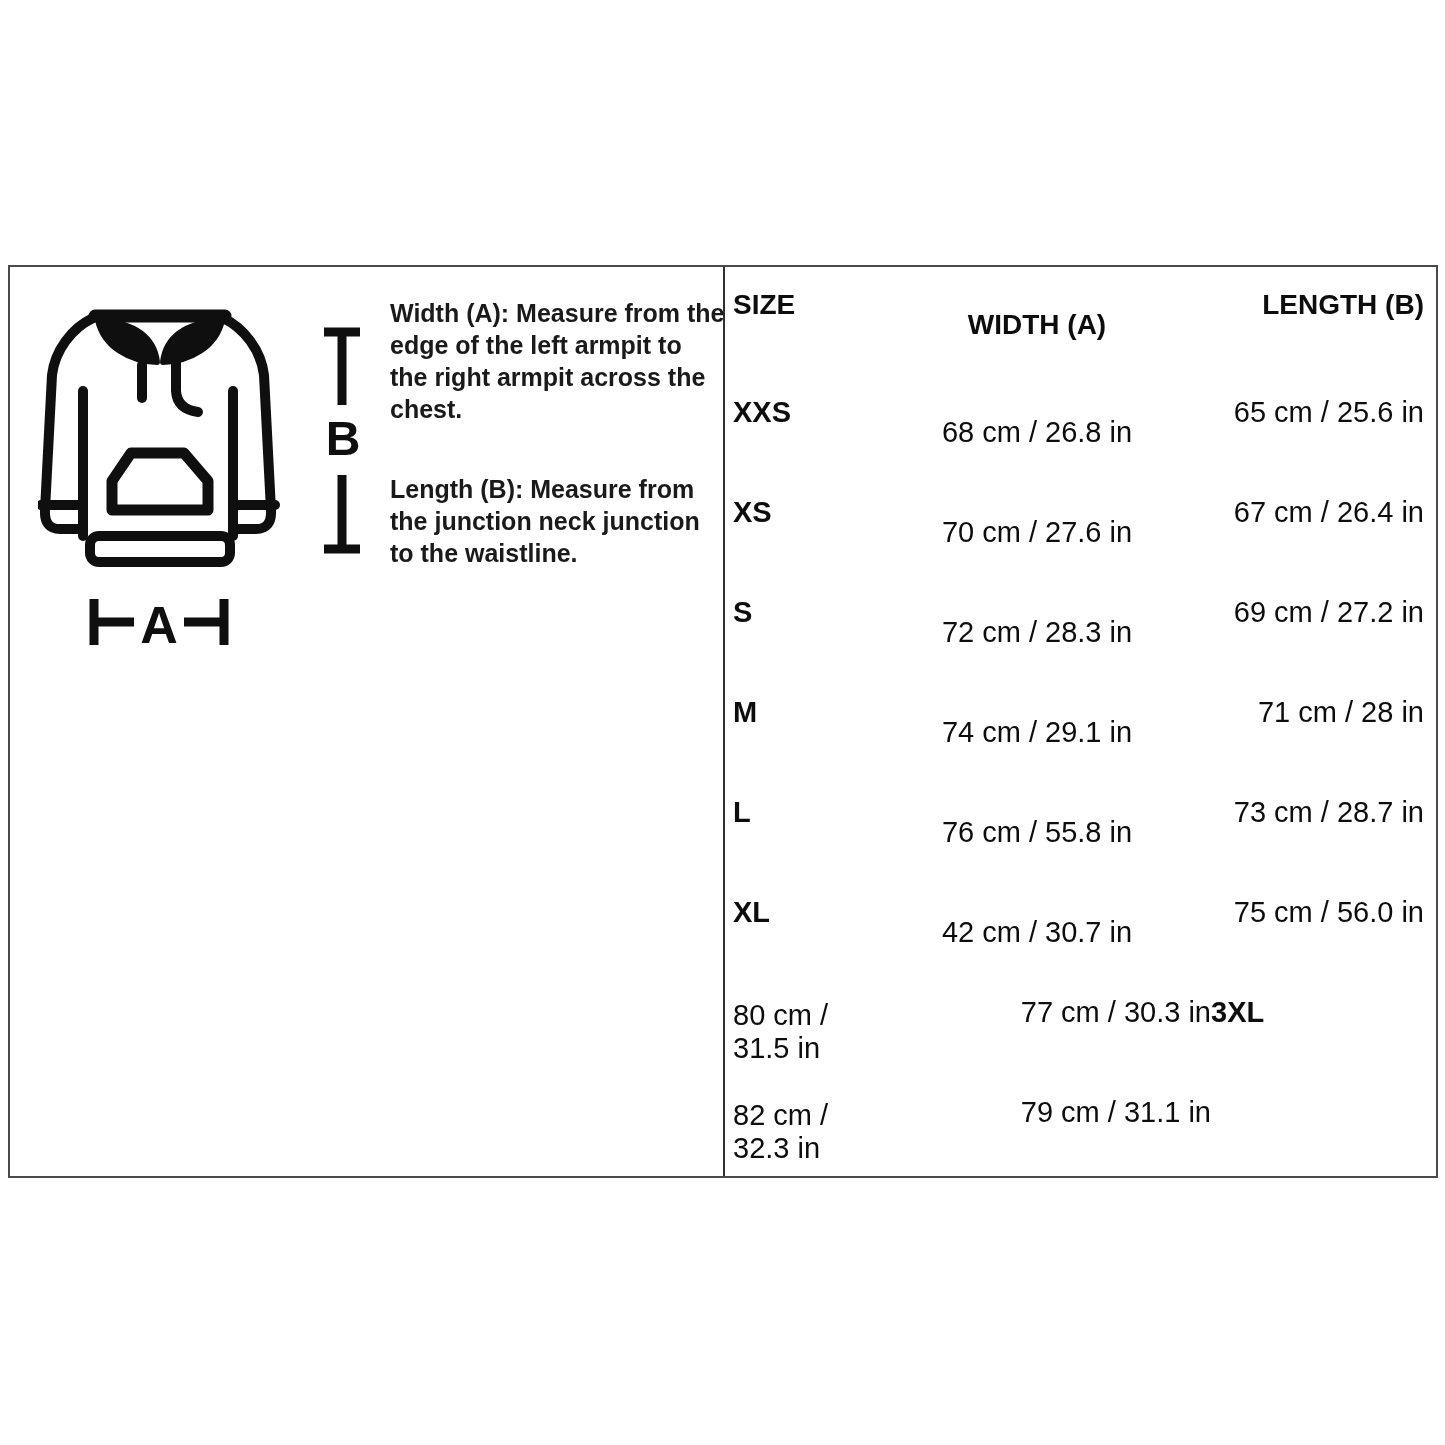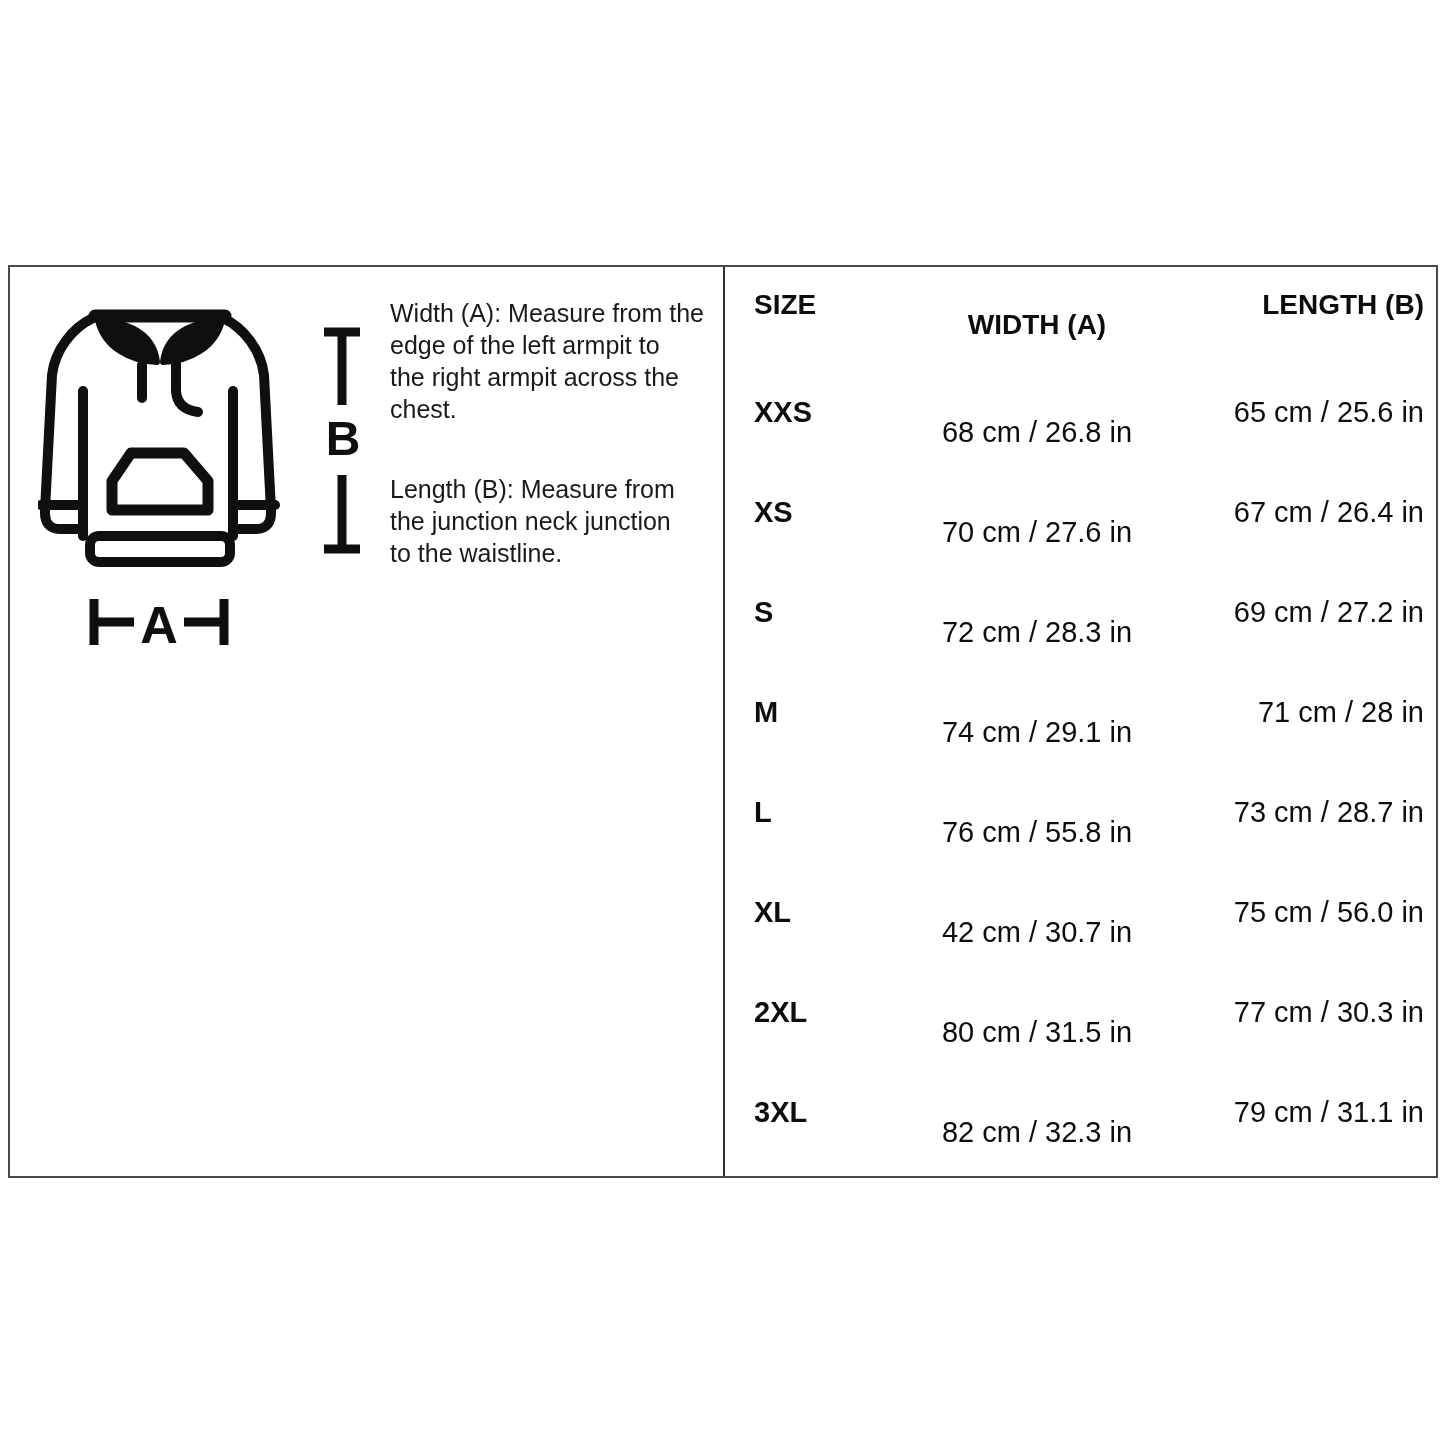--- a/index.html
+++ b/index.html
@@ -53,37 +53,37 @@
   .dim-label.a { font-size: 52px; }
   .instructions {
     position: absolute;
     left: 380px; top: 30px;
     width: 335px;
     font-size: 25px;
     line-height: 32px;
     color: #1a1a1a;
   }
   .instructions .para + .para { margin-top: 48px; }
-  .instructions .ln { display: block; white-space: nowrap; }
+  .instructions .ln { display: block; white-space: nowrap; font-weight: bold; }
   
   .right-pane {
     flex: 1;
     display: grid;
     grid-template-columns: 130px 348px 1fr;
     grid-template-rows: 95px repeat(8, 100px);
     padding: 0 12px 0 8px;
     align-items: stretch;
   }
   .cell {
     display: flex;
     align-items: center;
     font-size: 29px;
     color: #0d0d0d;
   }
-  .cell.col-size   { justify-content: flex-start; font-weight: bold; margin-left: 21px; }
+  .cell.col-size   { justify-content: flex-start; font-weight: bold; }
   .cell.col-width  { justify-content: center; margin-top: 40px; }
   .cell.col-length { justify-content: flex-end; text-align: right; }
   .cell.hdr {
     font-size: 28px;
     font-weight: bold;
     padding-bottom: 19px;
   }
 </style>
 </head>
 <body>
@@ -173,21 +173,20 @@
     <div class="cell col-length">71 cm / 28 in</div>
 
     <div class="cell col-size">L</div>
     <div class="cell col-width">76 cm / 55.8 in</div>
     <div class="cell col-length">73 cm / 28.7 in</div>
 
     <div class="cell col-size">XL</div>
     <div class="cell col-width">42 cm / 30.7 in</div>
     <div class="cell col-length">75 cm / 56.0 in</div>
 
-    <div class="cell col-size">2XL</div>
     <div class="cell col-width">80 cm / 31.5 in</div>
     <div class="cell col-length">77 cm / 30.3 in</div>
 
     <div class="cell col-size">3XL</div>
     <div class="cell col-width">82 cm / 32.3 in</div>
     <div class="cell col-length">79 cm / 31.1 in</div>
   </div>
 </div>
 
 </body></html>

